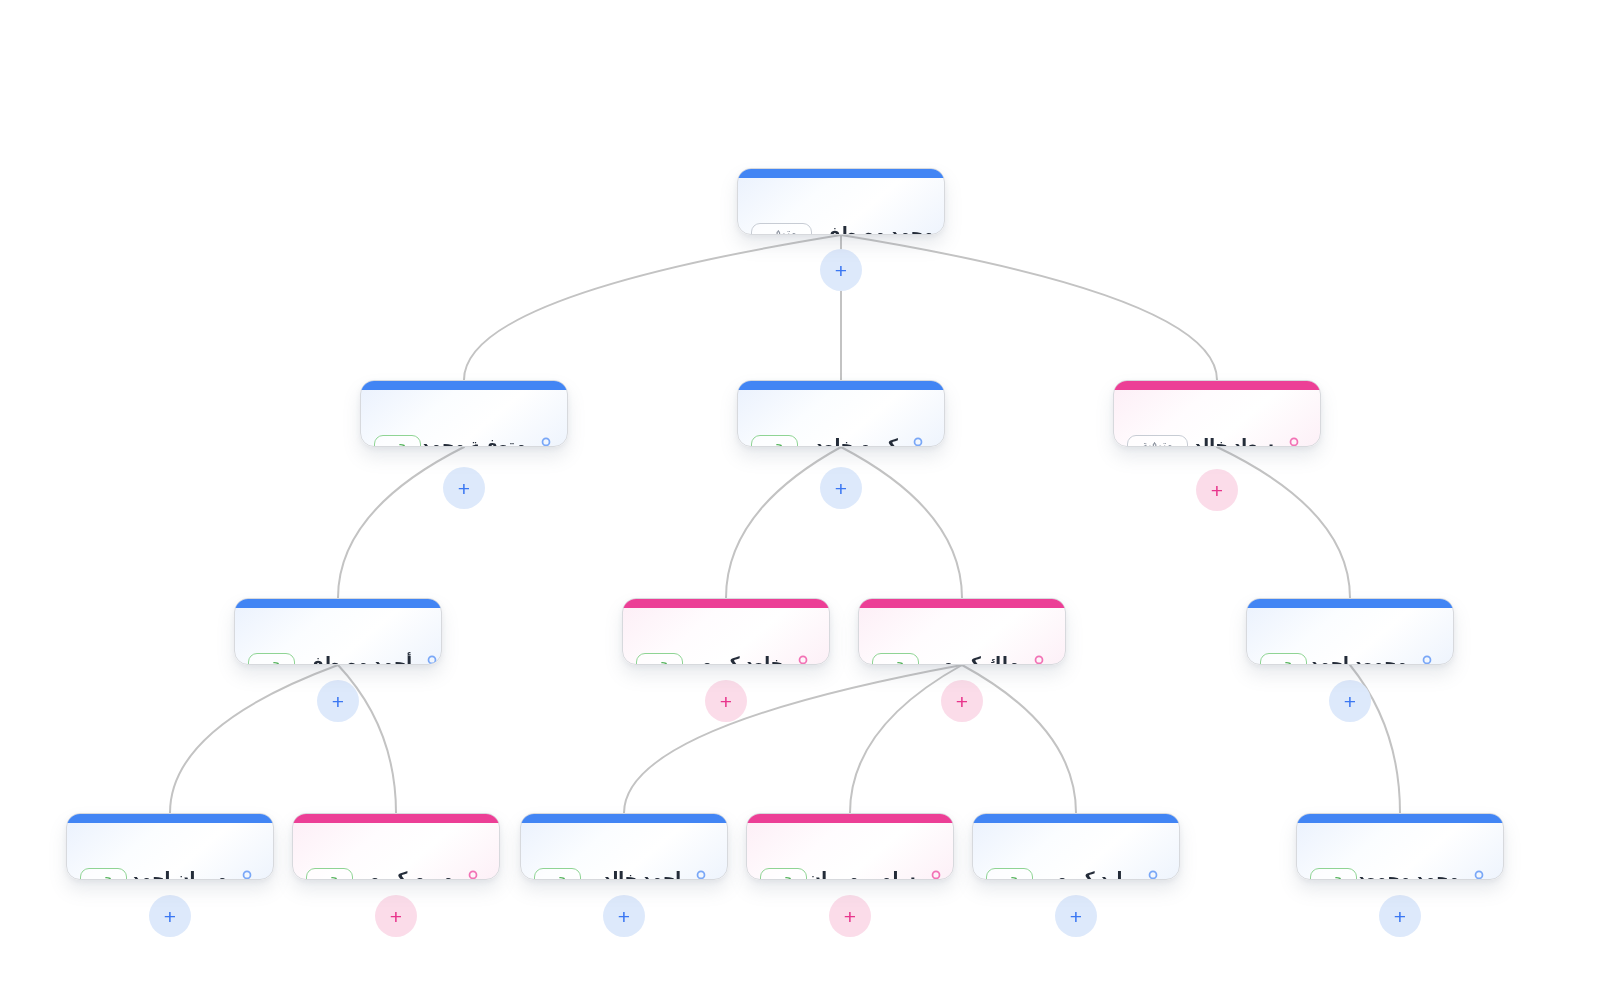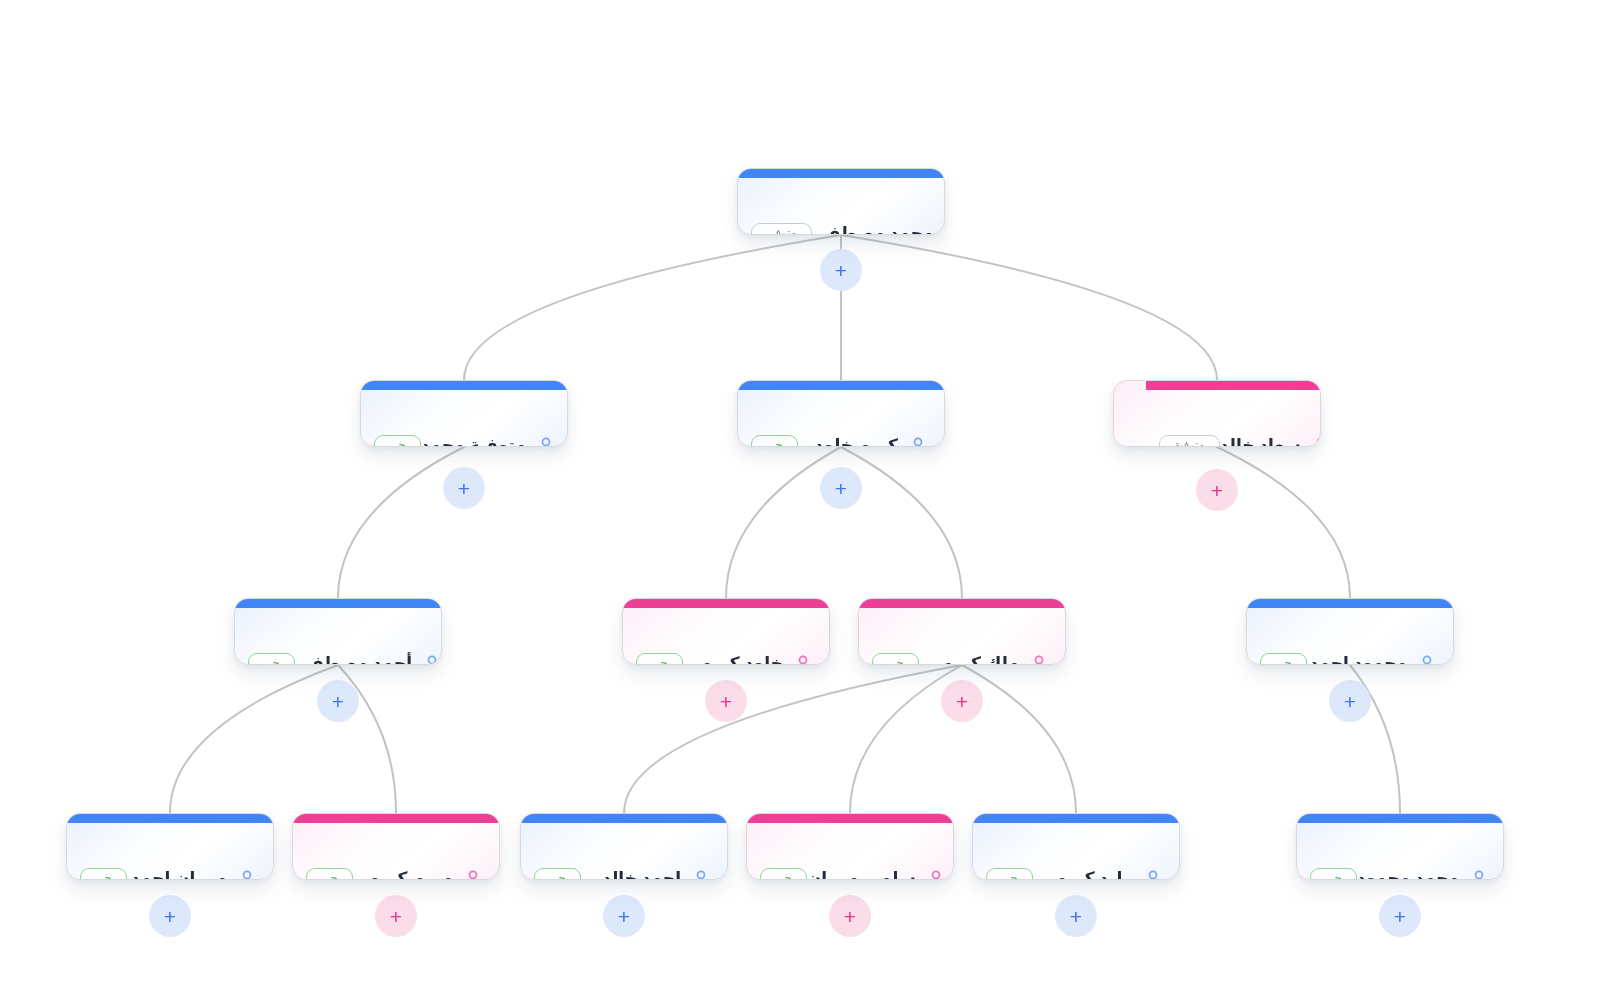--- a/index.html
+++ b/index.html
@@ -152,21 +152,21 @@
           <svg width="22" height="22" viewBox="0 0 24 24" fill="none" stroke="currentColor" stroke-width="1.9" stroke-linecap="round" stroke-linejoin="round">
             <circle cx="12" cy="7.5" r="3.8"></circle>
             <path d="M4.8 20.2c1.6-3.9 4.2-5.7 7.2-5.7s5.6 1.8 7.2 5.7"></path>
           </svg>
         </span>
         <span class="pname">كريم خلود</span>
       </span>
     </div>
   </div>
     <div class="plus male" style="left: 820px; top: 467px;">+</div>
-    <div class="node female" style="left: 1113px; top: 380px; width: 208px; height: 67px; padding-left: 32px;">
+    <div class="node female" style="left: 1113px; top: 380px; width: 208px; height: 67px;">
     <div class="bar"></div>
     <div class="row">
       <span class="badge deceased">متوفية</span>
       <span class="nm">
         <span class="picon">
           <svg width="22" height="22" viewBox="0 0 24 24" fill="none" stroke="currentColor" stroke-width="1.9" stroke-linecap="round" stroke-linejoin="round">
             <circle cx="12" cy="7.5" r="3.8"></circle>
             <path d="M4.8 20.2c1.6-3.9 4.2-5.7 7.2-5.7s5.6 1.8 7.2 5.7"></path>
           </svg>
         </span>

